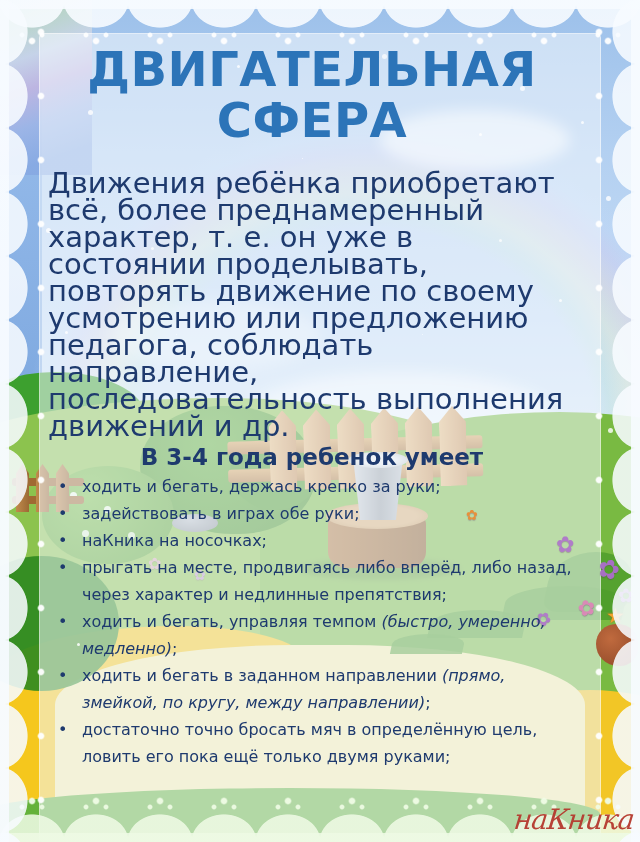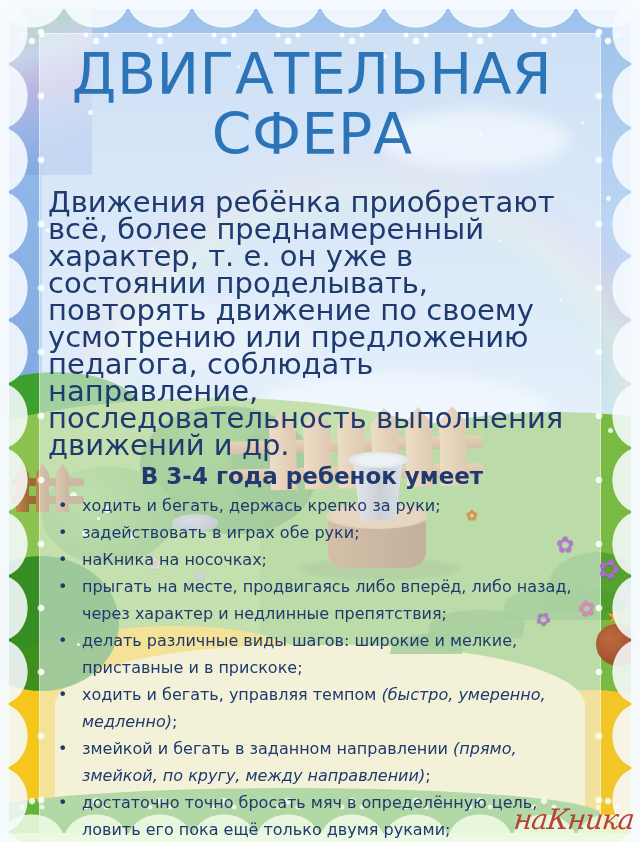--- a/index.html
+++ b/index.html
@@ -137,21 +137,21 @@
       606px 196px 0 0 rgba(255,255,255,.8),64px 330px 0 -1px rgba(255,255,255,.8),
       174px 332px 0 -2px rgba(255,255,255,.7),498px 238px 0 -1px rgba(255,255,255,.75),
       140px 420px 0 -1px rgba(255,255,255,.85),608px 428px 0 0 rgba(255,255,255,.8),
       96px 516px 0 -1px rgba(255,255,255,.8),420px 332px 0 -2px rgba(255,255,255,.7),
       76px 642px 0 -1px rgba(255,255,255,.85),300px 352px 0 -2px rgba(255,255,255,.7),
       580px 120px 0 -1px rgba(255,255,255,.8),46px 228px 0 0 rgba(255,255,255,.8);}
   
   .content{position:absolute;left:48px;top:30px;width:528px;z-index:8;
     color:var(--text-navy,#1e3a6e);}
   .content h1{margin:14px 0 10px;text-align:center;color:var(--title-blue,#2c74b8);
-    font-size:57px;line-height:1.06;letter-spacing:.5px;font-weight:normal;}
+    font-size:48px;line-height:1.06;letter-spacing:.5px;font-weight:bold;}
   .content p.intro{margin:24px 0 4px;font-size:29px;line-height:27px;}
   .content h2{margin:2px 0 2px;text-align:center;font-size:23px;line-height:27px;font-weight:bold;}
   .content ul{margin:2px 0 0;padding:0;list-style:none;}
   .content li{position:relative;padding-left:34px;font-size:16px;line-height:27px;}
   .content li::before{content:"\2022";position:absolute;left:10px;top:0;}
   .content .it{font-style:italic;}
   .watermark{position:absolute;right:6px;bottom:6px;z-index:9;
     font-family:"DejaVu Serif",serif;font-style:italic;font-size:28px;letter-spacing:-1px;
     color:var(--watermark-red,#b5392e);transform:skewX(-6deg);opacity:.95;}
 </style>
@@ -227,21 +227,20 @@
 
   <div class="content">
     <h1>ДВИГАТЕЛЬНАЯ СФЕРА</h1>
     <p class="intro">Движения ребёнка приобретают всё, более преднамеренный характер, т. е. он уже в состоянии проделывать, повторять движение по своему усмотрению или предложению педагога, соблюдать направление, последовательность выполнения движений и др.</p>
     <h2>В 3-4 года ребенок умеет</h2>
     <ul>
         <li><span>ходить и бегать, держась крепко за руки;</span></li>
         <li><span>задействовать в играх обе руки;</span></li>
         <li><span>наКника на носочках;</span></li>
         <li><span>прыгать на месте, продвигаясь либо вперёд, либо назад, через характер и недлинные препятствия;</span></li>
-        <li><span>делать различные виды шагов: широкие и мелкие, приставные и в прискоке;</span></li>
         <li><span>ходить и бегать, управляя темпом </span><span class="it">(быстро, умеренно, медленно)</span><span>;</span></li>
-        <li><span>змейкой и бегать в заданном направлении </span><span class="it">(прямо, змейкой, по кругу, между направлении)</span><span>;</span></li>
+        <li><span>ходить и бегать в заданном направлении </span><span class="it">(прямо, змейкой, по кругу, между направлении)</span><span>;</span></li>
         <li><span>достаточно точно бросать мяч в определённую цель, ловить его пока ещё только двумя руками;</span></li>
       </ul>
   </div>
 
   <div class="watermark">наКника</div>
 </div>
 
 </body></html>

